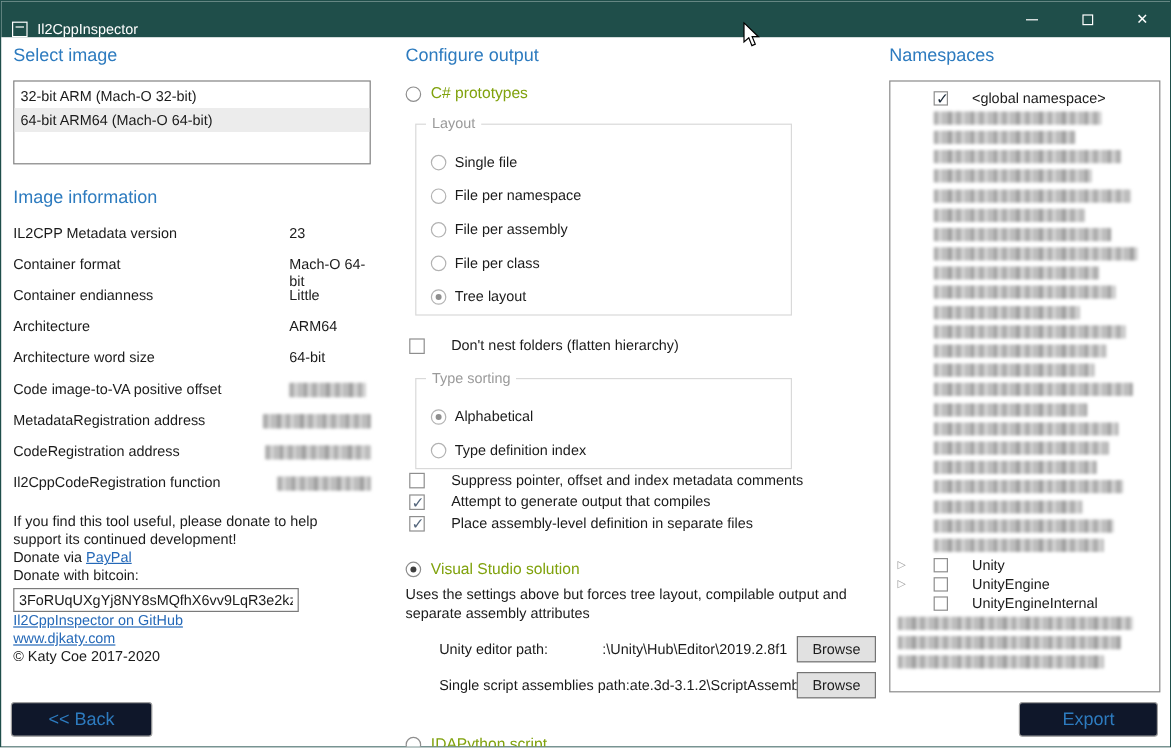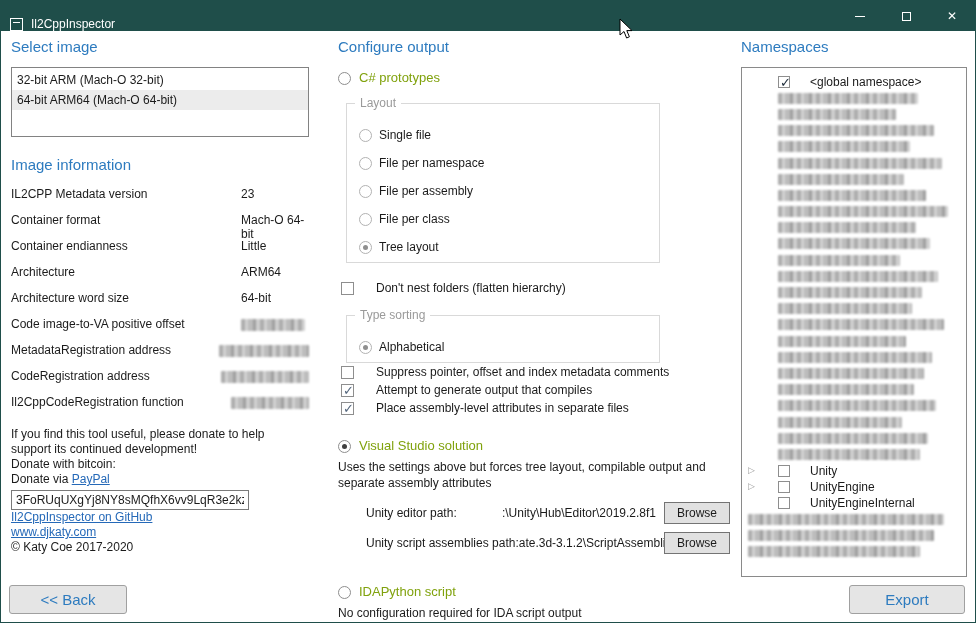--- a/index.html
+++ b/index.html
@@ -32,21 +32,21 @@
   .list-item { height:20px; line-height:20px; padding-left:5px; }
   .list-item.selected { background:#ececec; }
   .info-rows { margin-top:12px; }
   .info-row { display:flex; height:26px; align-items:flex-start; }
   .info-label { width:230px; }
   .info-value { flex:1; }
   .donate-text { margin-top:6px; line-height:15px; width:294px; }
   .line { line-height:15px; }
   .link { color:#2569b8; text-decoration:underline; cursor:pointer; }
   .bitcoin-input { margin-top:3px; width:238px; height:20px; border:1px solid #7a7a7a; font-family:inherit; font-size:12px; padding:0 4px; color:#1b1b1b; background:#fff; }
-  .big-btn { position:absolute; height:29px; width:118px; background:#e5e5e5; border:1px solid #a0a0a0; border-radius:3px; color:#2d7bbf; font-size:15px; font-family:inherit; cursor:pointer; }
+  .big-btn { position:absolute; height:29px; width:118px; background:#0f172a; border:1px solid #a0a0a0; border-radius:3px; color:#2d7bbf; font-size:15px; font-family:inherit; cursor:pointer; }
   .back-btn { left:8px; bottom:8px; }
   .export-btn { right:10px; bottom:8px; width:116px; }
   
   .mode-row { display:flex; align-items:center; gap:8px; }
   .radio { width:13px; height:13px; border:1px solid #8e8e8e; border-radius:50%; background:#fff; position:relative; flex:0 0 auto; }
   .radio.sel::after { content:""; position:absolute; left:3px; top:3px; right:3px; bottom:3px; background:#3f3f3f; border-radius:50%; }
   .radio.muted { border-color:#b2b2b2; }
   .radio.muted.sel::after { background:#8f8f8f; }
   .groupbox { position:relative; margin-left:8px; width:314px; border:1px solid #d9d9d9; padding:10px 0 8px 12px; }
   .group-label { position:absolute; top:-8px; left:8px; background:#fff; padding:0 5px; color:#9a9a9a; font-size:12px; }
@@ -135,24 +135,24 @@
         <div class="info-row">
           <div class="info-label">CodeRegistration address</div>
           <div class="info-value"><span class="blur-bar" style="width: 88px;"></span></div>
         </div>
         <div class="info-row">
           <div class="info-label">Il2CppCodeRegistration function</div>
           <div class="info-value"><span class="blur-bar" style="width: 78px;"></span></div>
         </div>
       </div>
     <div class="donate-text">If you find this tool useful, please donate to help support its continued development!</div>
-    <div class="line">Donate with bitcoin:</div>
     <div class="line">
       <span>Donate via </span><a class="link">PayPal</a>
     </div>
+    <div class="line">Donate with bitcoin:</div>
     <input class="bitcoin-input" readonly="" value="3FoRUqUXgYj8NY8sMQfhX6vv9LqR3e2kzz" style="">
     <div class="line mt14"><a class="link">Il2CppInspector on GitHub</a></div>
     <div class="line"><a class="link">www.djkaty.com</a></div>
     <div class="line">© Katy Coe 2017-2020</div>
   </div>
   <button class="big-btn back-btn">&lt;&lt; Back</button>
 
   <div class="mid-panel">
     <div class="h-blue">Configure output</div>
 
@@ -191,52 +191,56 @@
       <span class="cb" id="flatten-cb"></span>
       <span>Don't nest folders (flatten hierarchy)</span>
     </label>
 
     <div class="groupbox mt18">
       <span class="group-label">Type sorting</span>
       <div id="sorting-options">
           <label class="opt-row">
             <span class="radio muted sel"></span>
             <span>Alphabetical</span>
+          </label>
+          <label class="opt-row">
+            <span class="radio muted"></span>
+            <span>Type definition index</span>
           </label>
         </div>
     </div>
 
     <div class="mt14" id="extra-checkboxes">
         <label class="cb-row">
           <span class="cb"></span>
           <span>Suppress pointer, offset and index metadata comments</span>
         </label>
         <label class="cb-row">
           <span class="cb on"></span>
           <span>Attempt to generate output that compiles</span>
         </label>
         <label class="cb-row">
           <span class="cb on"></span>
-          <span>Place assembly-level attributes in separate files</span>
+          <span>Place assembly-level definition in separate files</span>
         </label>
       </div>
 
     <div class="mode-row mt20">
       <span class="radio sel" id="radio-vs"></span>
       <span class="h-green">Visual Studio solution</span>
     </div>
     <div class="desc">Uses the settings above but forces tree layout, compilable output and separate assembly attributes</div>
 
     <div class="path-row mt10">
       <span class="path-label">Unity editor path:</span>
       <span class="path-value">:\Unity\Hub\Editor\2019.2.8f1</span>
       <button class="browse-btn">Browse</button>
     </div>
     <div class="path-row mt6">
-      <span class="path-label">Unity script assemblies path:</span>
+      <span class="path-label">Single script assemblies path:</span>
       <span class="path-value">ate.3d-3.1.2\ScriptAssemblies</span>
       <button class="browse-btn">Browse</button>
     </div>
 
     <div class="mode-row mt28">
       <span class="radio" id="radio-ida"></span>
       <span class="h-green">IDAPython script</span>
     </div>
     <div class="desc">No configuration required for IDA script output</div>
   </div>

